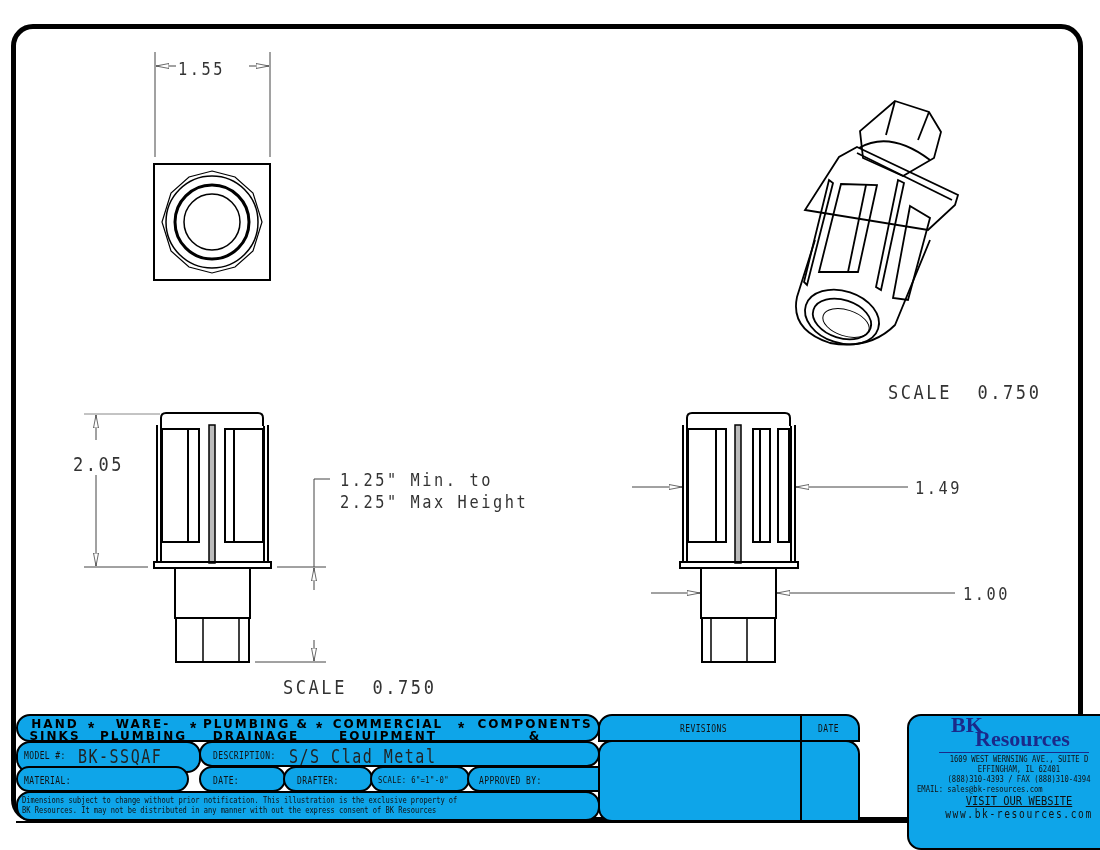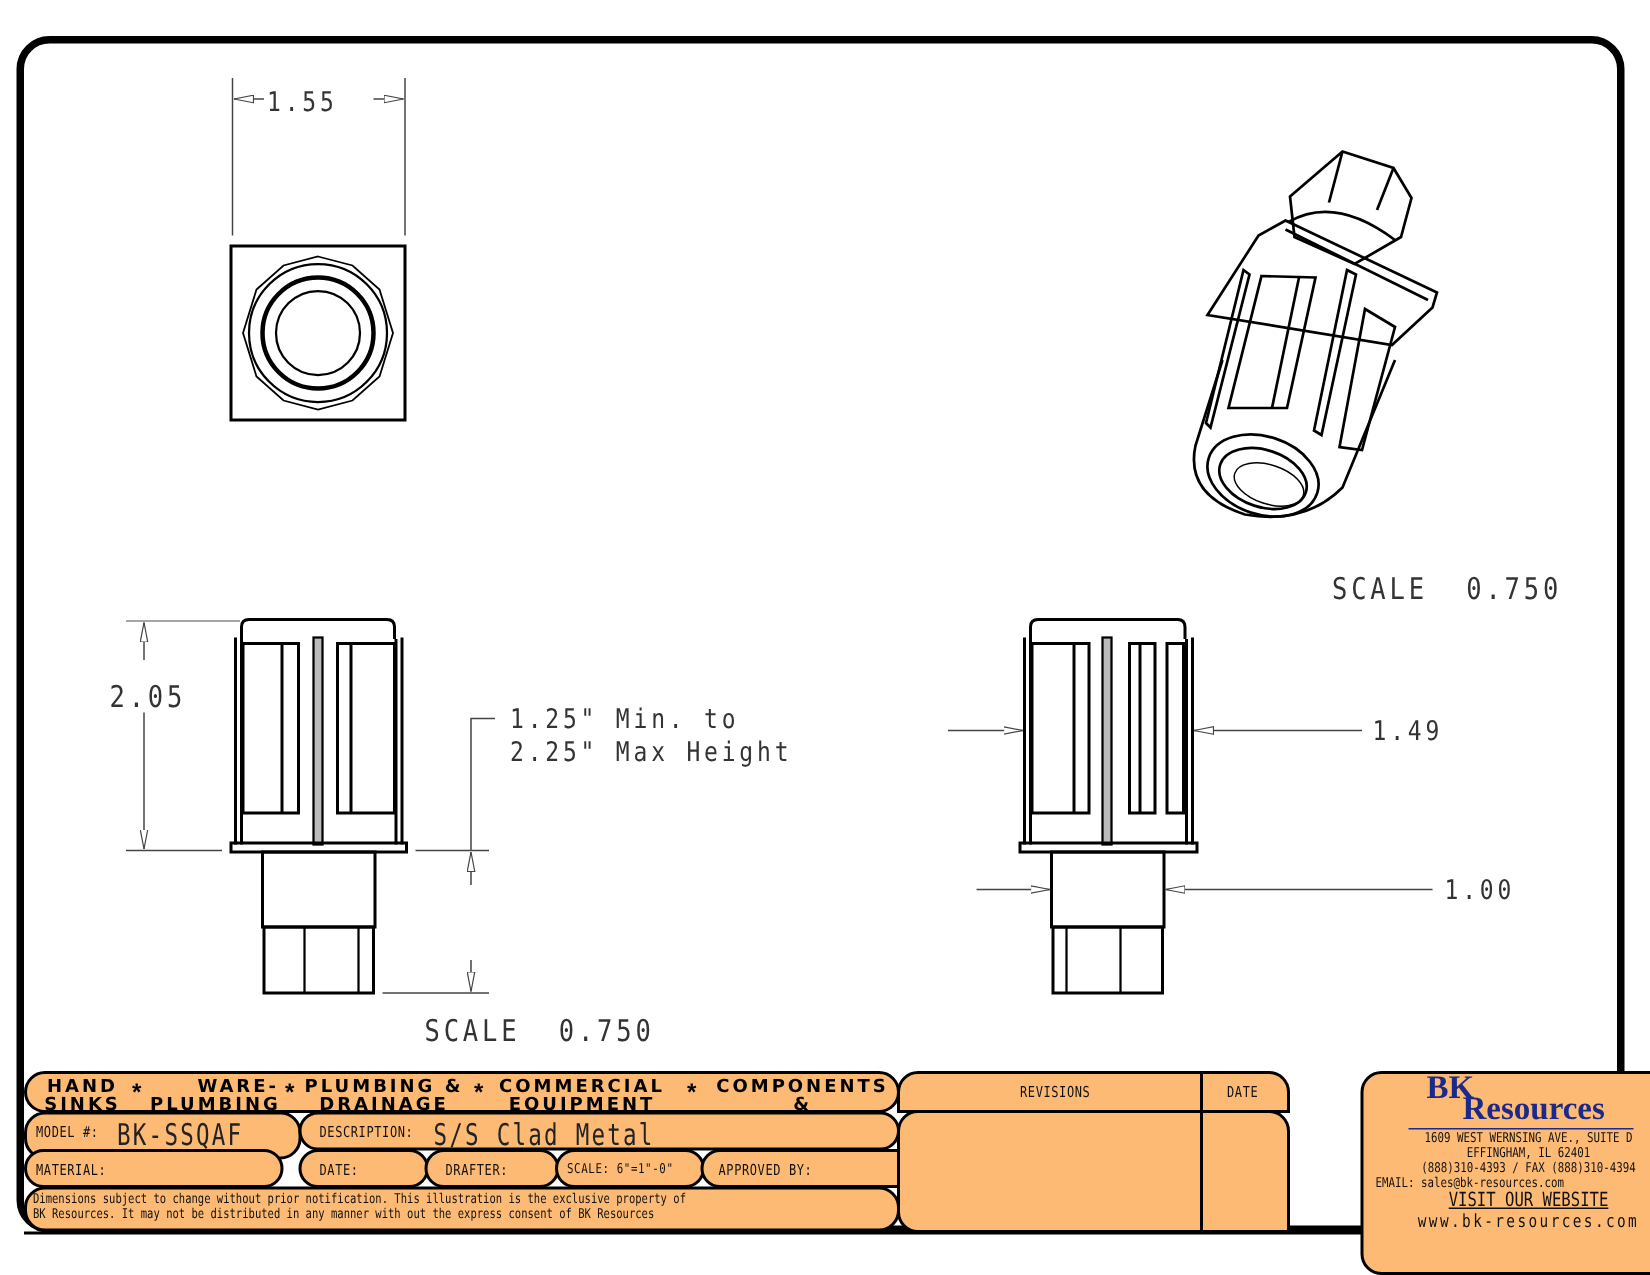--- a/index.html
+++ b/index.html
@@ -1,20 +1,20 @@
 <!DOCTYPE html>
 <html><head>
 <meta charset="utf-8">
 <style>
   html, body { margin:0; padding:0; background:#fff; }
   body { width:1100px; height:850px; position:relative; overflow:hidden; font-family:"Liberation Sans", sans-serif; }
   .frame { position:absolute; left:11px; top:24px; width:1072px; height:798px; border:5px solid #000; border-radius:22px; box-sizing:border-box; }
   svg.drawing { position:absolute; left:0; top:0; width:1100px; height:850px; }
   .dimtxt { position:absolute; font-family:"DejaVu Sans Mono", monospace; color:#333; font-weight:normal; letter-spacing:3px; transform:scaleX(0.85); transform-origin:left top; white-space:pre; }
-  .cell { position:absolute; border:2px solid #000; border-radius:14px; box-sizing:border-box; background:#fdba74; overflow:hidden; }
+  .cell { position:absolute; border:2px solid #000; border-radius:14px; box-sizing:border-box; background:#0ea5e9; overflow:hidden; }
   .lbl { font-family:"DejaVu Sans Mono", monospace; font-size:10px; color:#111; letter-spacing:0.5px; transform:scaleX(0.8); transform-origin:left center; white-space:nowrap; position:absolute; }
   .big { font-family:"DejaVu Sans Mono", monospace; font-size:20px; color:#222; letter-spacing:2px; transform:scaleX(0.75); transform-origin:left center; white-space:nowrap; position:absolute; }
   .cat { position:absolute; font-family:"DejaVu Sans", sans-serif; font-weight:bold; font-size:12px; line-height:12px; text-align:center; letter-spacing:2px; color:#000; }
   .star { position:absolute; font-weight:bold; font-size:16px; }
   .disc { font-family:"DejaVu Sans Mono", monospace; font-size:9px; line-height:10px; color:#111; transform:scaleX(0.78); transform-origin:left top; white-space:nowrap; position:absolute; left:4px; top:2px; }
   .brand { position:absolute; font-family:"Liberation Serif", serif; font-weight:bold; color:#1b2a8a; }
   .addr { position:absolute; font-family:"DejaVu Sans Mono", monospace; font-size:9px; line-height:10px; color:#111; text-align:center; white-space:nowrap; transform:scaleX(0.8); transform-origin:center top; left:0; width:220px; }
 </style>
 </head>
 <body>
@@ -121,21 +121,21 @@
 <div class="dimtxt" style="left:915px;top:477px;font-size:18px;">1.49</div>
 <div class="dimtxt" style="left:963px;top:583px;font-size:18px;">1.00</div>
 <div class="dimtxt" style="left:888px;top:380px;font-size:20px;">SCALE  0.750</div>
 
 <div class="cell" style="left:16px;top:714px;width:584px;height:28px;">
   <div class="cat" style="left:8px;top:2px;width:58px;">
       <div>HAND</div>
       <div>SINKS</div>
     </div>
   <div class="star" style="left:70px;top:4px;">*</div>
-  <div class="cat" style="left:82px;top:2px;width:86px;text-align:right;">
+  <div class="cat" style="left:82px;top:2px;width:86px;">
       <div>WARE-</div>
       <div>PLUMBING</div>
     </div>
   <div class="star" style="left:172px;top:4px;">*</div>
   <div class="cat" style="left:180px;top:2px;width:116px;">
       <div>PLUMBING &amp;</div>
       <div>DRAINAGE</div>
     </div>
   <div class="star" style="left:298px;top:4px;">*</div>
   <div class="cat" style="left:306px;top:2px;width:128px;">

